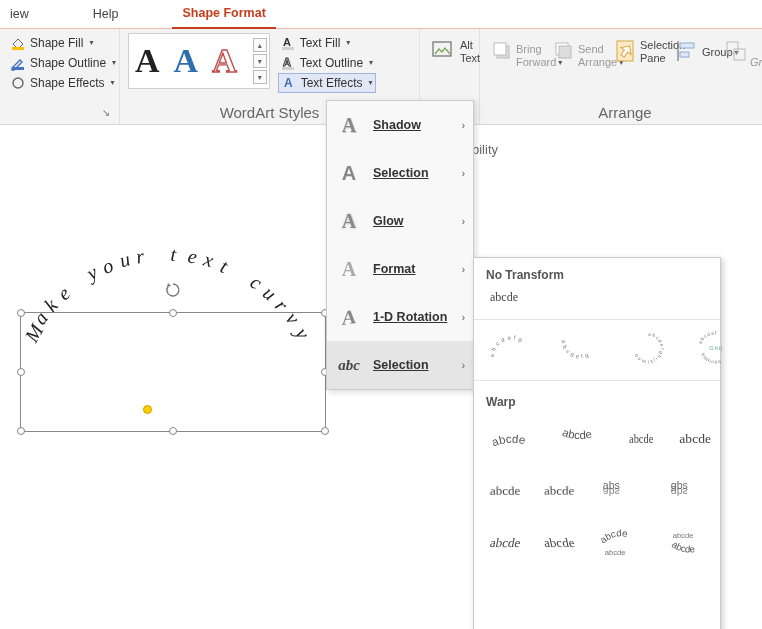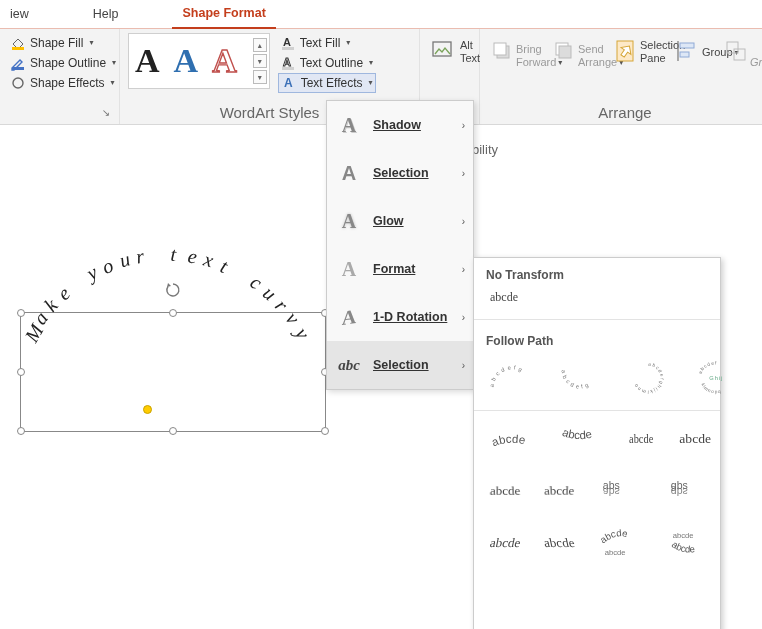--- a/index.html
+++ b/index.html
@@ -275,21 +275,20 @@
     <span class="fi-glyph" style="font-style:italic; font-size:15px; color:#444;">abc</span>
     <span class="fi-label">Selection</span>
     <span class="arrow">›</span>
   </div>
 </div>
 
 <div class="submenu">
   <div class="sec-head">No Transform</div>
   <div class="notransform">abcde</div>
   <hr>
-  <div class="sec-head">Follow Path</div>
   <div class="tile-row">
     <div class="tile">
       <svg width="46" height="36" viewBox="0 0 46 36">
           <path id="fp1" d="M4 28 A19 19 0 0 1 42 28" fill="none"></path>
           <text font-size="6" fill="#777" letter-spacing="3"><textPath href="#fp1">abcdefg</textPath></text>
         </svg>
     </div>
     <div class="tile">
       <svg width="46" height="36" viewBox="0 0 46 36">
           <path id="fp2" d="M4 10 A19 19 0 0 0 42 10" fill="none"></path>
@@ -307,20 +306,21 @@
       <svg width="46" height="36" viewBox="0 0 46 36">
           <path id="fp4a" d="M8 14 A15 10 0 0 1 38 14" fill="none"></path>
           <path id="fp4b" d="M8 24 A15 10 0 0 0 38 24" fill="none"></path>
           <text font-size="5" fill="#777" letter-spacing="1"><textPath href="#fp4a">abcdef</textPath></text>
           <text x="16" y="20" font-size="6" fill="#6a8" letter-spacing="1">Ghij</text>
           <text font-size="5" fill="#777" letter-spacing="1"><textPath href="#fp4b">klmnopq</textPath></text>
         </svg>
     </div>
   </div>
   <hr>
+  <div class="sec-head">Warp</div>
   <div class="tile-row">
     <div class="tile">
         <svg width="46" height="28" viewBox="0 0 46 28">
           <path id="w1" d="M4 22 A30 18 0 0 1 42 22" fill="none"></path>
           <text font-size="12" fill="#555"><textPath href="#w1">abcde</textPath></text>
         </svg>
       </div>
     <div class="tile">
         <svg width="46" height="28" viewBox="0 0 46 28">
           <path id="w2" d="M4 10 A30 18 0 0 0 42 10" fill="none"></path>

